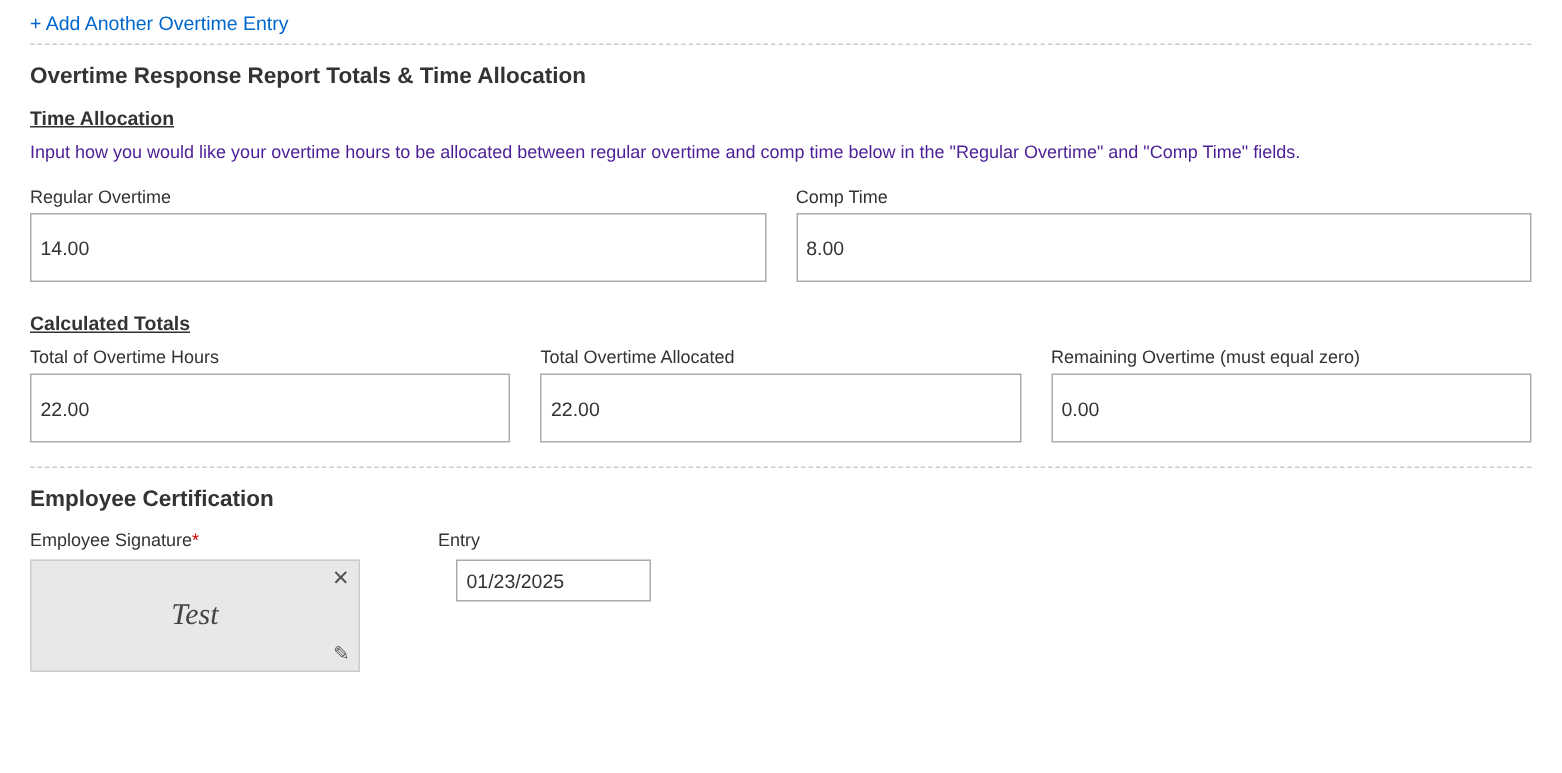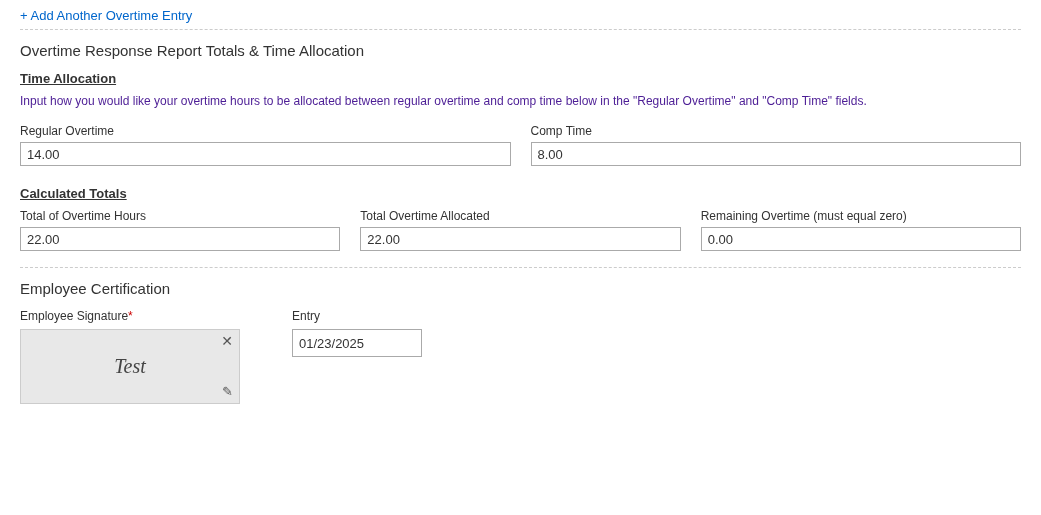--- a/index.html
+++ b/index.html
@@ -23,21 +23,21 @@
     }
 
     .section {
       border-top: 1px dashed #ccc;
       padding-top: 12px;
       margin-bottom: 16px;
     }
 
     .section-title {
       font-size: 15px;
-      font-weight: normal;
+      font-weight: bold;
       color: #333;
       margin-bottom: 12px;
     }
 
     .subsection-title {
       font-size: 13px;
       font-weight: bold;
       text-decoration: underline;
       margin-bottom: 8px;
     }
@@ -74,21 +74,21 @@
       color: #333;
     }
 
     .form-input {
       border: 1px solid #aaa;
       padding: 4px 6px;
       font-size: 13px;
       color: #333;
       background: #fff;
       width: 100%;
-      height: 24px;
+      height: 46px;
       outline: none;
     }
 
     .employee-cert-section {
       border-top: 1px dashed #ccc;
       padding-top: 12px;
     }
 
     .signature-area {
       position: relative;
@@ -129,20 +129,21 @@
 
     .date-input {
       border: 1px solid #aaa;
       padding: 4px 6px;
       font-size: 13px;
       color: #333;
       background: #fff;
       width: 130px;
       height: 28px;
       outline: none;
+      margin-left: 12px;
     }
 
     .cert-row {
       display: flex;
       gap: 52px;
       align-items: flex-start;
     }
 
     .cert-group {
       display: flex;

